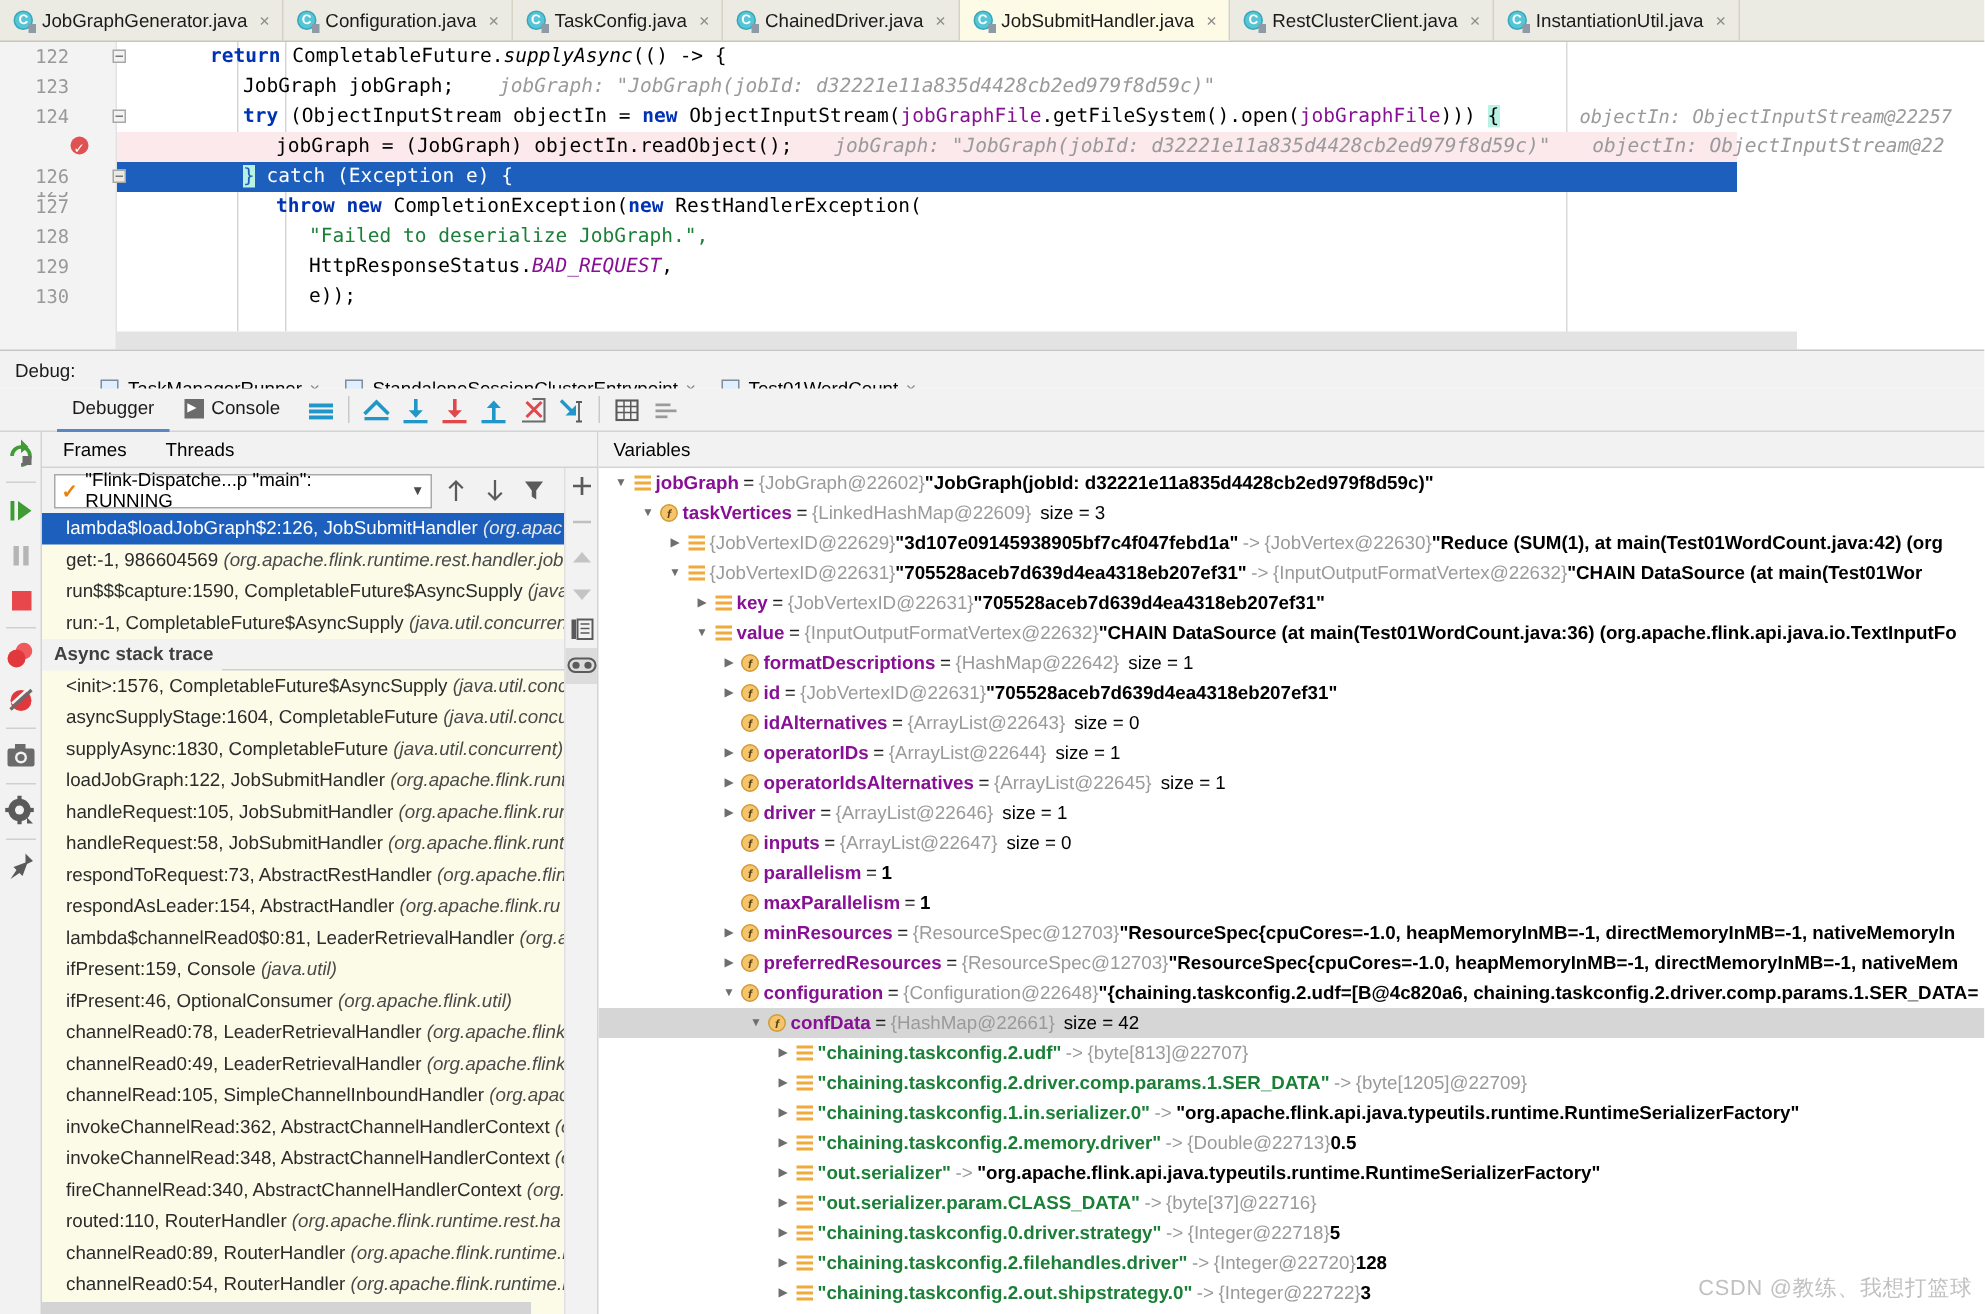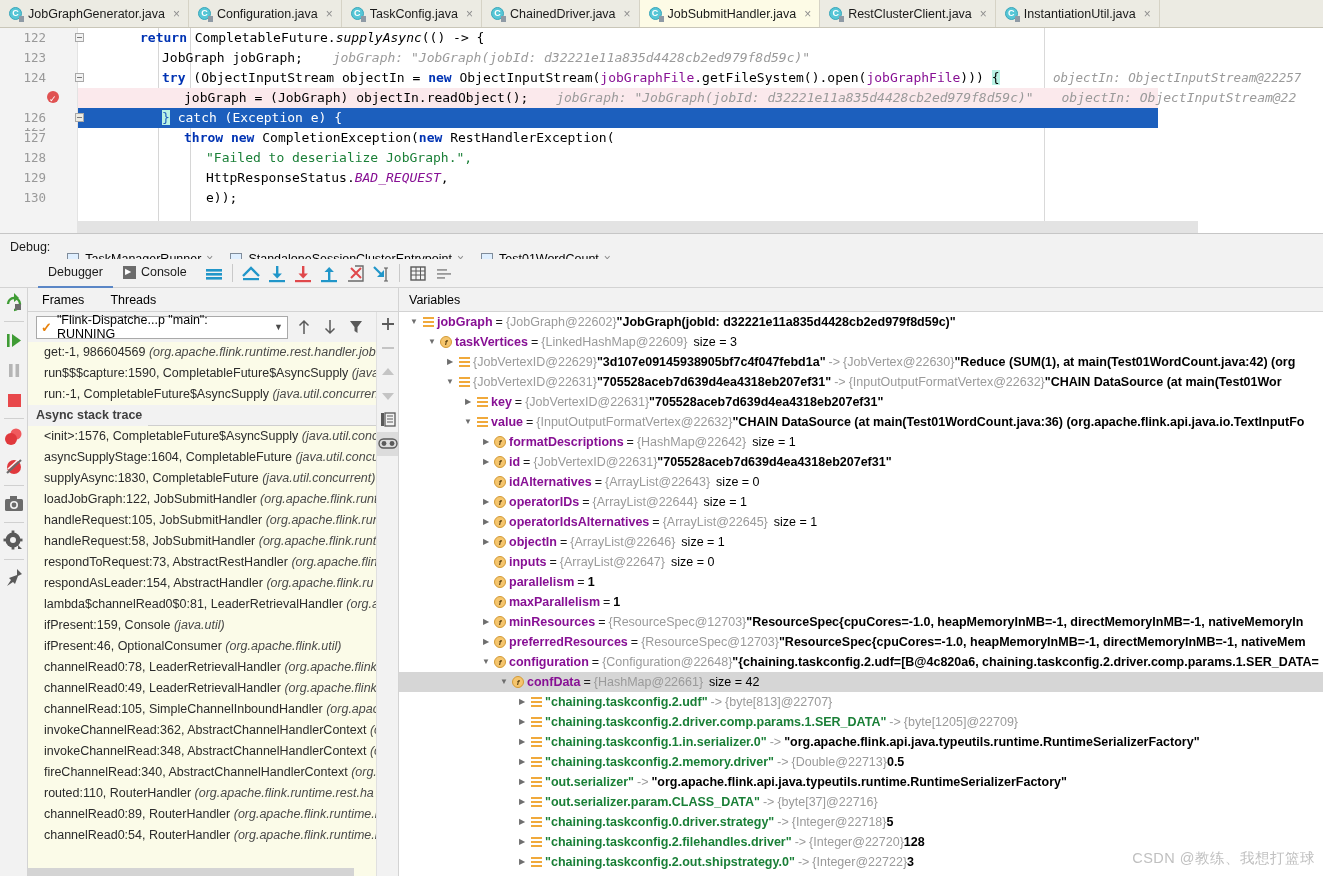--- a/index.html
+++ b/index.html
@@ -626,20 +626,21 @@
           </svg>
       </div>
       <div class="icon-btn">
         <svg width="20" height="22" viewBox="0 0 20 22">
             <path d="M4 5 L16 5 L11.5 11 L11.5 17 L8.5 15 L8.5 11 Z" fill="#5a5a5a"></path>
           </svg>
       </div>
     </div>
 
     <div class="frames-list" id="frameslist">
+        <div class="frame-row selected"><span>lambda$loadJobGraph$2:126, JobSubmitHandler </span><span class="pkg">(org.apac</span></div>
         <div class="frame-row"><span>get:-1, 986604569 </span><span class="pkg">(org.apache.flink.runtime.rest.handler.job.</span></div>
         <div class="frame-row"><span>run$$$capture:1590, CompletableFuture$AsyncSupply </span><span class="pkg">(java.</span></div>
         <div class="frame-row"><span>run:-1, CompletableFuture$AsyncSupply </span><span class="pkg">(java.util.concurrent</span></div>
         <div class="async-head">
           <span>Async stack trace</span>
           <span class="rule"></span>
         </div>
         <div class="frame-row"><span>&lt;init&gt;:1576, CompletableFuture$AsyncSupply </span><span class="pkg">(java.util.concu</span></div>
         <div class="frame-row"><span>asyncSupplyStage:1604, CompletableFuture </span><span class="pkg">(java.util.concur</span></div>
         <div class="frame-row"><span>supplyAsync:1830, CompletableFuture </span><span class="pkg">(java.util.concurrent)</span></div>
@@ -851,21 +852,21 @@
           <span class="veq">=</span>
           <span class="vtype"> {ArrayList@22645} </span>
           <span class="vsize">size = 1</span>
         </div>
         <div class="vrow">
           <span style="width: 80px; flex: 0 0 80px;"></span>
           <span class="twisty">▶</span>
           <span class="vicon">
             <span class="ic-field">f</span>
           </span>
-          <span class="vname">objectIn</span>
+          <span class="vname">driver</span>
           <span class="veq">=</span>
           <span class="vtype"> {ArrayList@22646} </span>
           <span class="vsize">size = 1</span>
         </div>
         <div class="vrow">
           <span style="width: 80px; flex: 0 0 80px;"></span>
           <span class="twisty"></span>
           <span class="vicon">
             <span class="ic-field">f</span>
           </span>

